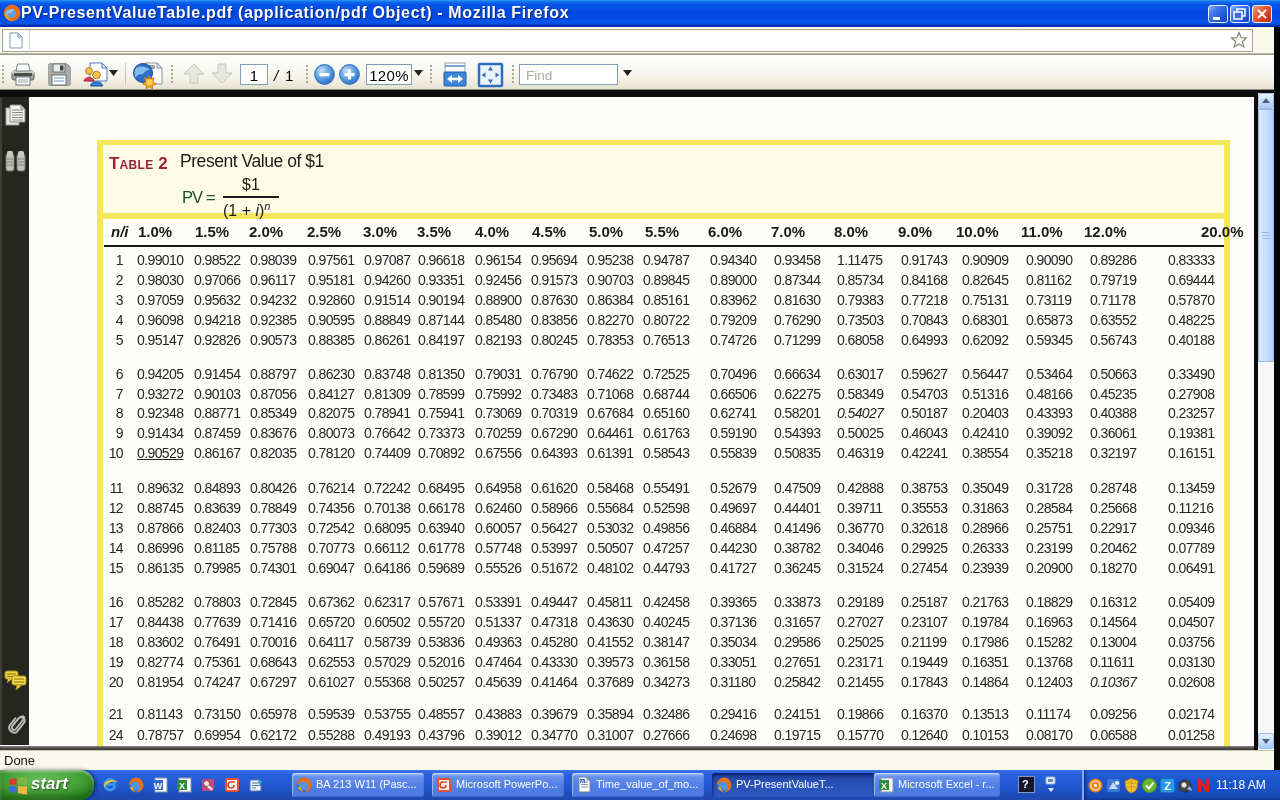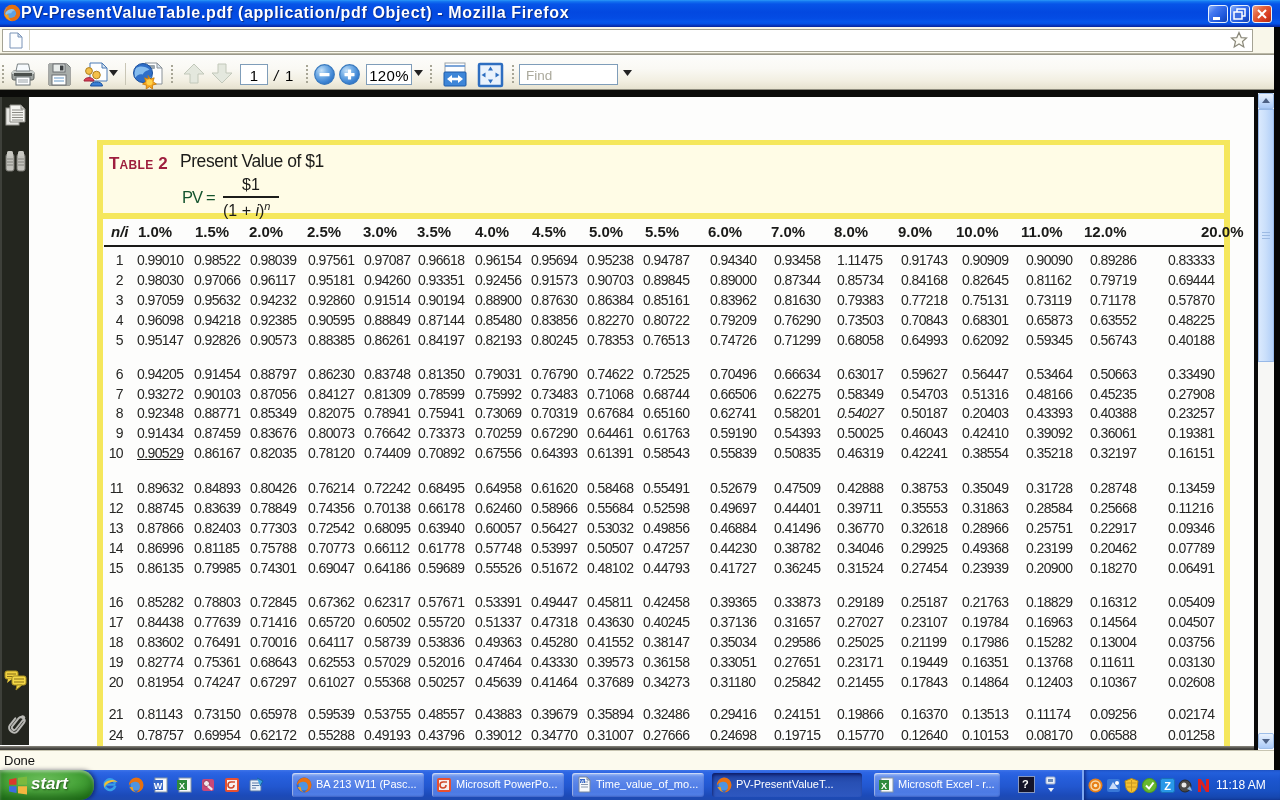--- a/index.html
+++ b/index.html
@@ -597,21 +597,21 @@
       <span style="left:364px;">0.66112</span>
       <span style="left:418px;">0.61778</span>
       <span style="left:475px;">0.57748</span>
       <span style="left:531px;">0.53997</span>
       <span style="left:587px;">0.50507</span>
       <span style="left:643px;">0.47257</span>
       <span style="left:710px;">0.44230</span>
       <span style="left:774px;">0.38782</span>
       <span style="left:837px;">0.34046</span>
       <span style="left:901px;">0.29925</span>
-      <span style="left:962px;">0.49368</span>
+      <span style="left:962px;">0.26333</span>
       <span style="left:1026px;">0.23199</span>
       <span style="left:1090px;">0.20462</span>
       <span style="left:1168px;">0.07789</span>
     </div>
 <div class="trow" style="top:469.0px;">
       <span style="left:94px;width:29px;text-align:right;">15</span>
       <span style="left:137px;">0.86135</span>
       <span style="left:194px;">0.79985</span>
       <span style="left:250px;">0.74301</span>
       <span style="left:308px;">0.69047</span>
@@ -725,21 +725,21 @@
       <span style="left:475px;">0.45639</span>
       <span style="left:531px;">0.41464</span>
       <span style="left:587px;">0.37689</span>
       <span style="left:643px;">0.34273</span>
       <span style="left:710px;">0.31180</span>
       <span style="left:774px;">0.25842</span>
       <span style="left:837px;">0.21455</span>
       <span style="left:901px;">0.17843</span>
       <span style="left:962px;">0.14864</span>
       <span style="left:1026px;">0.12403</span>
-      <span style="left:1090px;">0.10367</span>
+      <span style="left:1090px;font-style:italic;">0.10367</span>
       <span style="left:1168px;">0.02608</span>
     </div>
 <div class="trow" style="top:615.0px;">
       <span style="left:94px;width:29px;text-align:right;">21</span>
       <span style="left:137px;">0.81143</span>
       <span style="left:194px;">0.73150</span>
       <span style="left:250px;">0.65978</span>
       <span style="left:308px;">0.59539</span>
       <span style="left:364px;">0.53755</span>
       <span style="left:418px;">0.48557</span>
@@ -859,21 +859,21 @@
         <g stroke="#8898B0" stroke-width="1">
           <line x1="5" y1="6" x2="12" y2="6"></line>
           <line x1="5" y1="8.5" x2="12" y2="8.5"></line>
           <line x1="5" y1="11" x2="12" y2="11"></line>
         </g>
         <rect x="4" y="3" width="5" height="4" fill="#3668C8"></rect>
         <text x="6.5" y="6.6" font-size="4" fill="#fff" text-anchor="middle" font-family="Liberation Sans">W</text>
       </svg>
       <div class="tblabel">Time_value_of_mo...</div>
     </div>
-    <div class="taskbtn pressed" style="left:712px;width:150px;">
+    <div class="taskbtn pressed" style="left:712px;width:162px;">
       <svg style="position:absolute;left:4px;top:4px;" width="16" height="16" viewBox="0 0 16 16">
         <circle cx="8" cy="8" r="7.5" fill="#2E64C8"></circle>
         <circle cx="8" cy="8" r="5.5" fill="#4E94E0"></circle>
         <path d="M8 0.5 A7.5 7.5 0 0 1 15.5 8 A7.5 7.5 0 0 1 8 15.5 C11.5 13.5 12.5 10.5 11.7 8 C11 5.5 9.5 4.5 6.8 4.7 C4 5 2 6.5 1 8.5 A7.5 7.5 0 0 1 8 0.5 Z" fill="#E87010"></path>
         <path d="M1.5 10 C3 13 5.5 15 8 15.5 C5.5 14 4.5 12 5 10.3 Z" fill="#F8A018"></path>
       </svg>
       <div class="tblabel">PV-PresentValueT...</div>
     </div>
     <div class="taskbtn" style="left:874px;width:126px;">
       <svg style="position:absolute;left:4px;top:4px;" width="16" height="16" viewBox="0 0 16 16">

